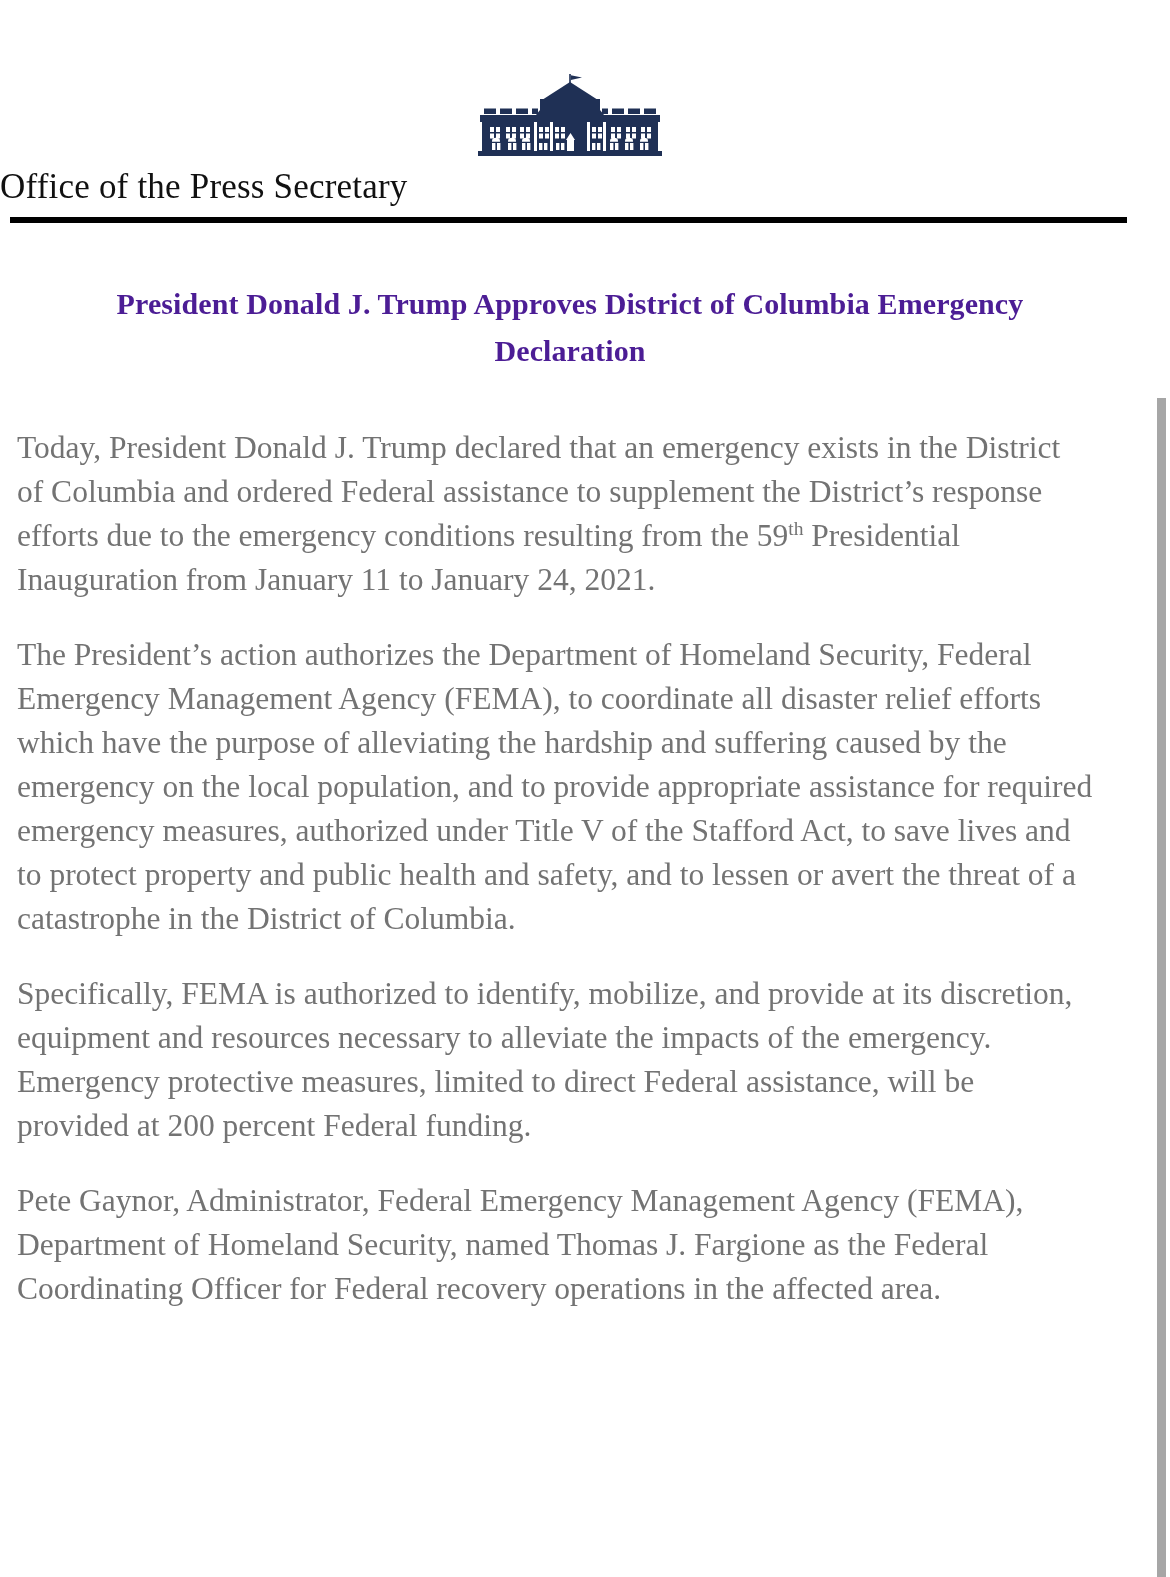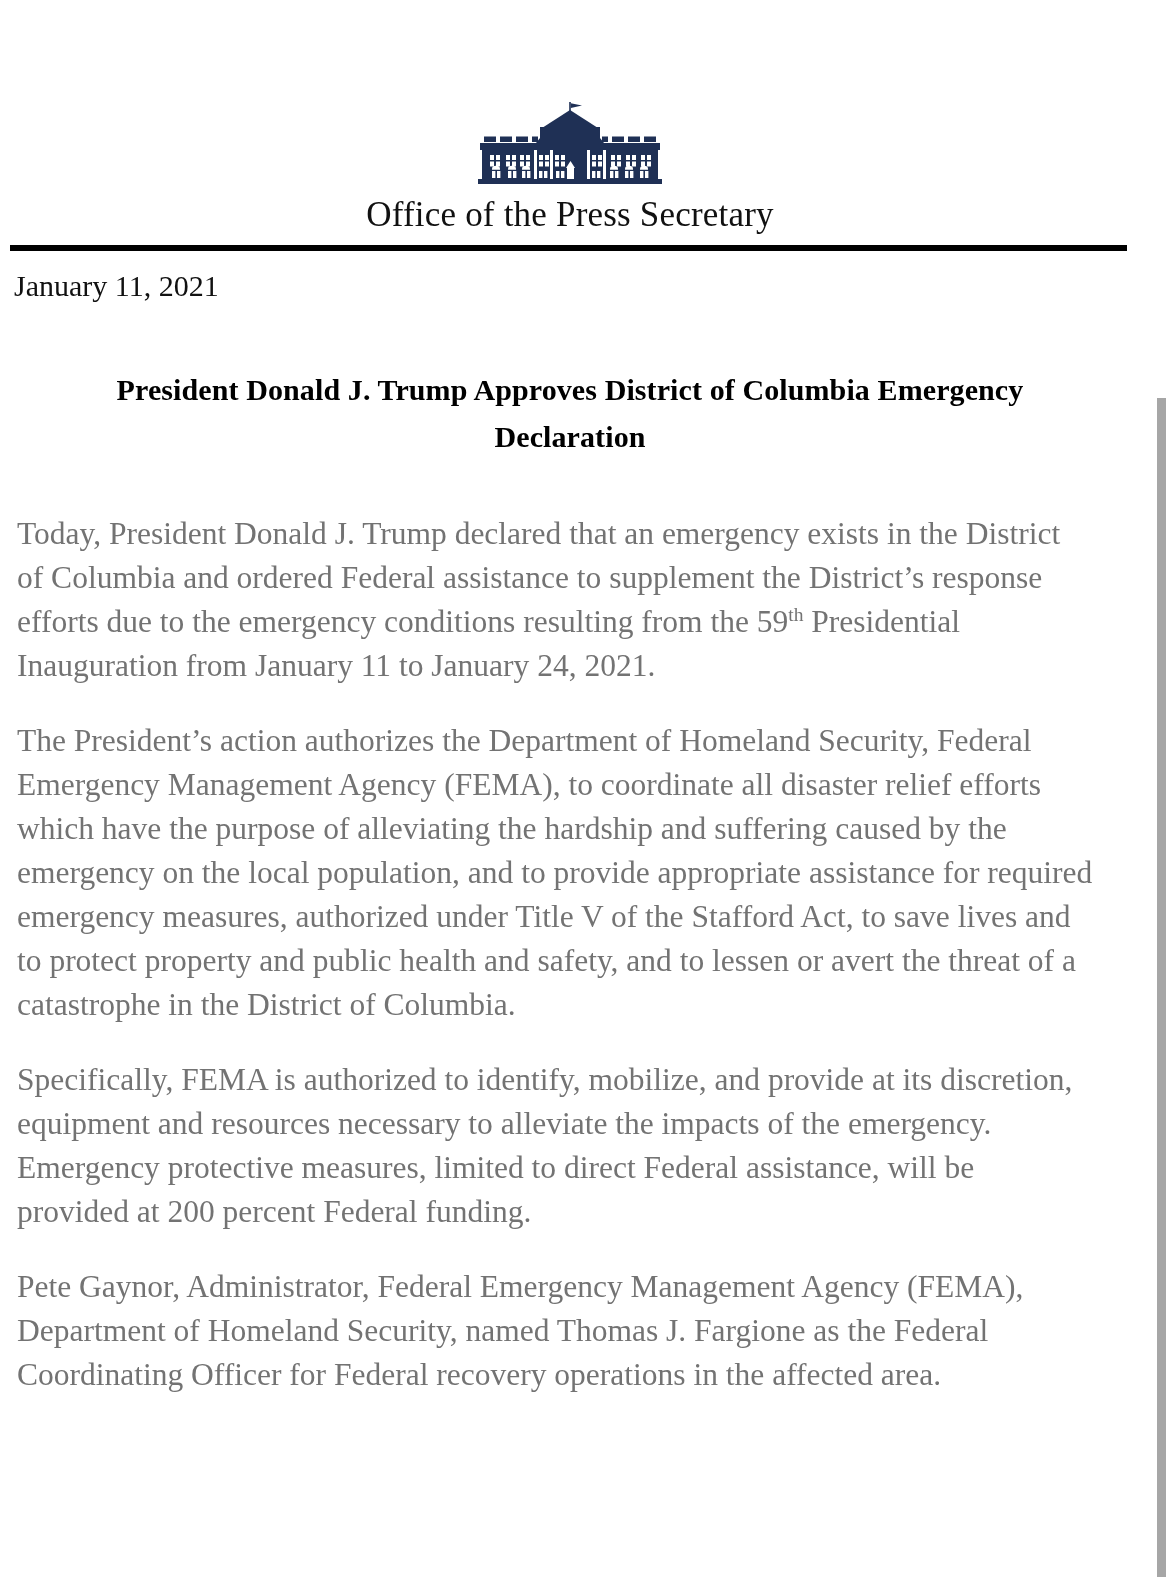--- a/index.html
+++ b/index.html
@@ -22,22 +22,21 @@
     top: 0;
     width: 1140px;
     height: 1577px;
     box-sizing: border-box;
     padding: 0;
     background: #ffffff;
   }
 
   
   .masthead {
-    padding-top: 102px;
-    text-align: center;
+    padding-top: 74px;
   }
   .seal {
     display: block;
     margin: 0 auto;
     width: 196px;
     height: 82px;
   }
   .office-title {
     margin: 10px 0 0 0;
     font-size: 35px;
@@ -61,21 +60,21 @@
   }
   .release div { white-space: nowrap; }
 
   
   .headline {
     margin: 57px 52px 0 52px;
     text-align: center;
     font-size: 30px;
     line-height: 47px;
     font-weight: bold;
-    color: #000000;
+    color: #4c1d95;
     letter-spacing: 0.1px;
   }
 
   
   .body-copy {
     margin: 52px 46px 0 17px;
     font-size: 31.5px;
     line-height: 44px;
     color: #737373;
   }
@@ -219,21 +218,20 @@
           <rect x="173" y="69" width="3.4" height="7"></rect>
       </g>
     </svg>
 
     <div class="office-title">Office of the Press Secretary</div>
   </div>
 
   <div class="rule"></div>
 
   <div class="release">
-    <div>January 11, 2021</div>
   </div>
 
   <h1 class="headline">President Donald J. Trump Approves District of Columbia Emergency Declaration</h1>
 
   <div class="body-copy">
     <p><span>Today, President Donald J. Trump declared that an emergency exists in the District of Columbia and ordered Federal assistance to supplement the District’s response efforts due to the emergency conditions resulting from the 59</span><sup>th</sup><span> Presidential Inauguration from January 11 to January 24, 2021.</span></p>
     <p>The President’s action authorizes the Department of Homeland Security, Federal Emergency Management Agency (FEMA), to coordinate all disaster relief efforts which have the purpose of alleviating the hardship and suffering caused by the emergency on the local population, and to provide appropriate assistance for required emergency measures, authorized under Title V of the Stafford Act, to save lives and to protect property and public health and safety, and to lessen or avert the threat of a catastrophe in the District of Columbia.</p>
     <p>Specifically, FEMA is authorized to identify, mobilize, and provide at its discretion, equipment and resources necessary to alleviate the impacts of the emergency.  Emergency protective measures, limited to direct Federal assistance, will be provided at 200 percent Federal funding.</p>
     <p>Pete Gaynor, Administrator, Federal Emergency Management Agency (FEMA), Department of Homeland Security, named Thomas J. Fargione as the Federal Coordinating Officer for Federal recovery operations in the affected area.</p>
   </div>

